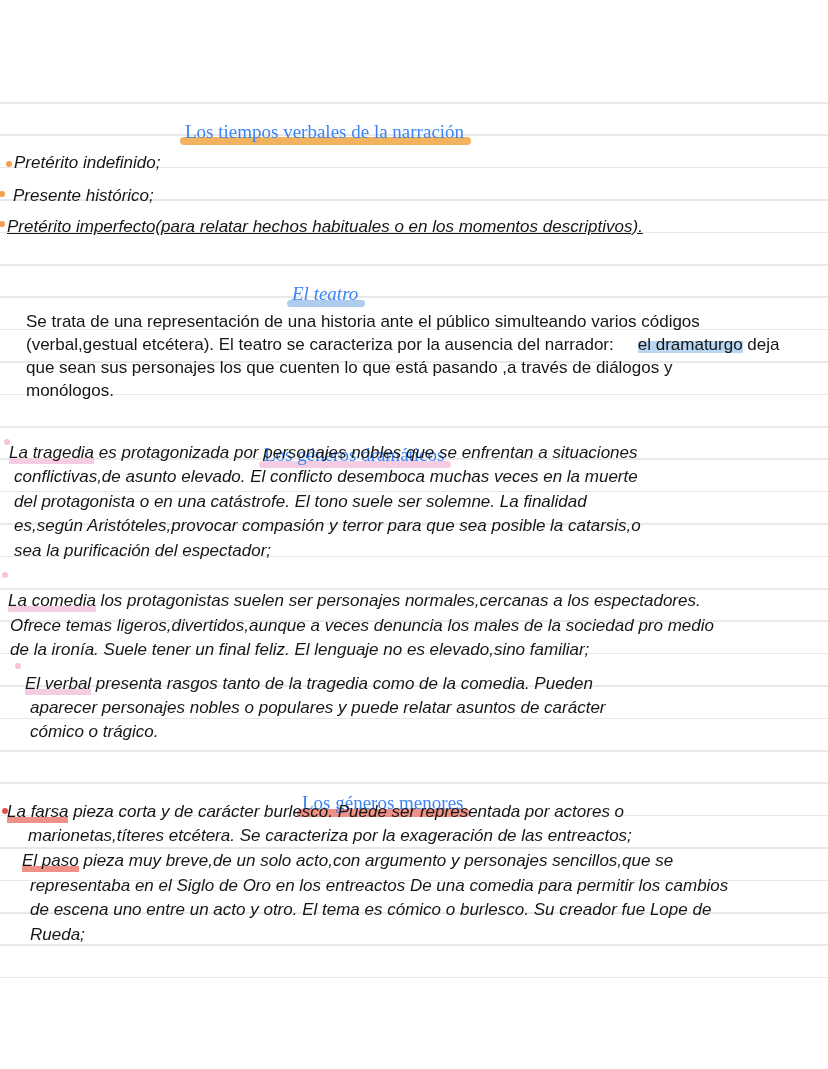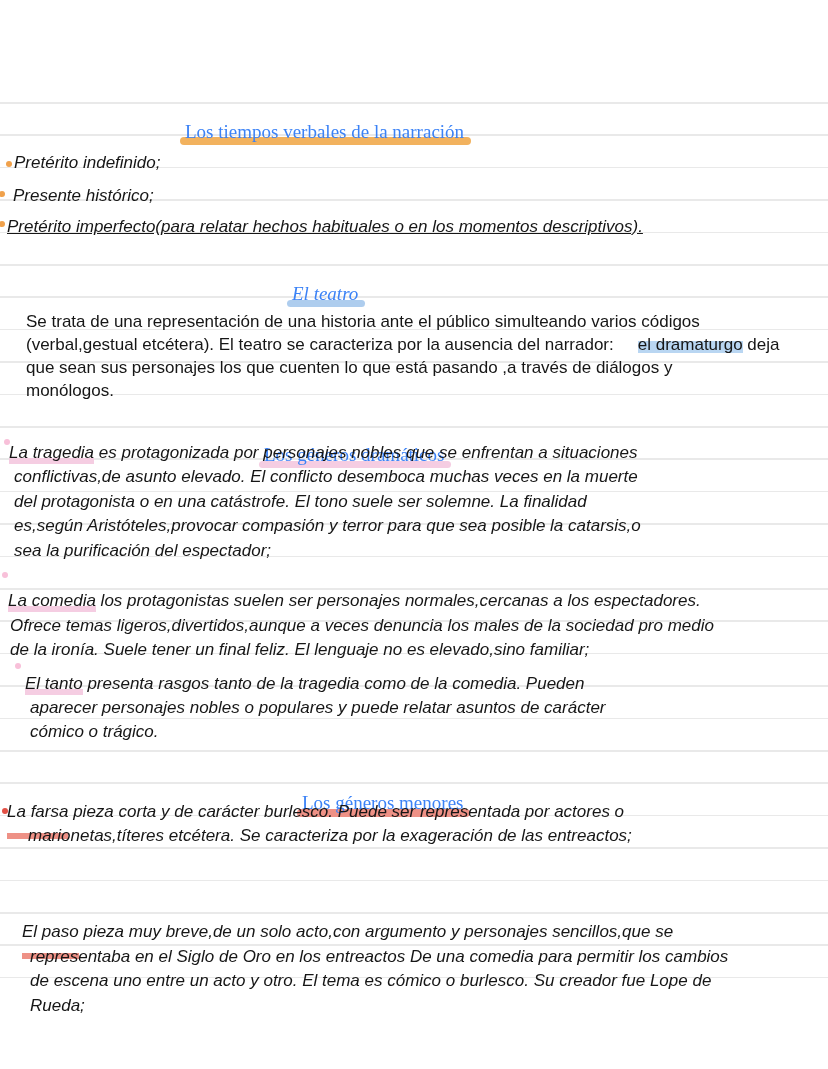--- a/index.html
+++ b/index.html
@@ -42,21 +42,21 @@
     white-space:pre-line;
     z-index:2;
   }
   .italic{font-style:italic;}
   .lead-pink{
     background:linear-gradient(#f5cde2,#f5cde2) no-repeat left 100% / 100% 6px;
     padding-bottom:2px;
   }
   .lead-salmon{
     background:linear-gradient(#ee9186,#ee9186) no-repeat left 100% / 100% 6px;
-    padding-bottom:18px;
+    padding-bottom:2px;
   }
   .mark-blue{
     background:linear-gradient(transparent 32%, #b9d6f2 32%, #b9d6f2 96%, transparent 96%);
     margin-left:24px;
   }
   .dot{
     position:absolute;width:6px;height:6px;border-radius:50%;z-index:2;
   }
   .dot-orange{background:#f0a14b;}
   .dot-pink{background:#f8c0d9;}
@@ -94,28 +94,28 @@
 del protagonista o en una catástrofe. El tono suele ser solemne. La finalidad
 es,según Aristóteles,provocar compasión y terror para que sea posible la catarsis,o
 sea la purificación del espectador;</span></div>
 
   <span class="dot dot-pink" style="left:2px;top:572px;"></span>
   <div class="para italic" style="left:10px;top:589px;text-indent:-2px;"><span class="lead-pink">La comedia</span><span> los protagonistas suelen ser personajes normales,cercanas a los espectadores.
 Ofrece temas ligeros,divertidos,aunque a veces denuncia los males de la sociedad pro medio
 de la ironía. Suele tener un final feliz. El lenguaje no es elevado,sino familiar;</span></div>
 
   <span class="dot dot-pink" style="left:15px;top:663px;"></span>
-  <div class="para italic" style="left:30px;top:672px;text-indent:-5px;line-height:24px;"><span class="lead-pink">El tanto</span><span> presenta rasgos tanto de la tragedia como de la comedia. Pueden
+  <div class="para italic" style="left:30px;top:672px;text-indent:-5px;line-height:24px;"><span class="lead-pink">El verbal</span><span> presenta rasgos tanto de la tragedia como de la comedia. Pueden
 aparecer personajes nobles o populares y puede relatar asuntos de carácter
 cómico o trágico.</span></div>
 
   <div class="heading u-salmon" style="left:302px;top:792px;">Los géneros menores</div>
 
   <span class="dot dot-red" style="left:2px;top:808px;"></span>
   <div class="para italic" style="left:28px;top:799.5px;text-indent:-21px;"><span class="lead-salmon">La farsa</span><span> pieza corta y de carácter burlesco. Puede ser representada por actores o
 marionetas,títeres etcétera. Se caracteriza por la exageración de las entreactos;</span></div>
 
 
-  <div class="para italic" style="left:30px;top:920px;text-indent:-8px;"><span class="lead-salmon">El paso</span><span> pieza muy breve,de un solo acto,con argumento y personajes sencillos,que se
+  <div class="para italic" style="left:30px;top:849px;text-indent:-8px;"><span class="lead-salmon">El paso</span><span> pieza muy breve,de un solo acto,con argumento y personajes sencillos,que se
 representaba en el Siglo de Oro en los entreactos De una comedia para permitir los cambios
 de escena uno entre un acto y otro. El tema es cómico o burlesco. Su creador fue Lope de
 Rueda;</span></div>
 </div>
 
 </body></html>

